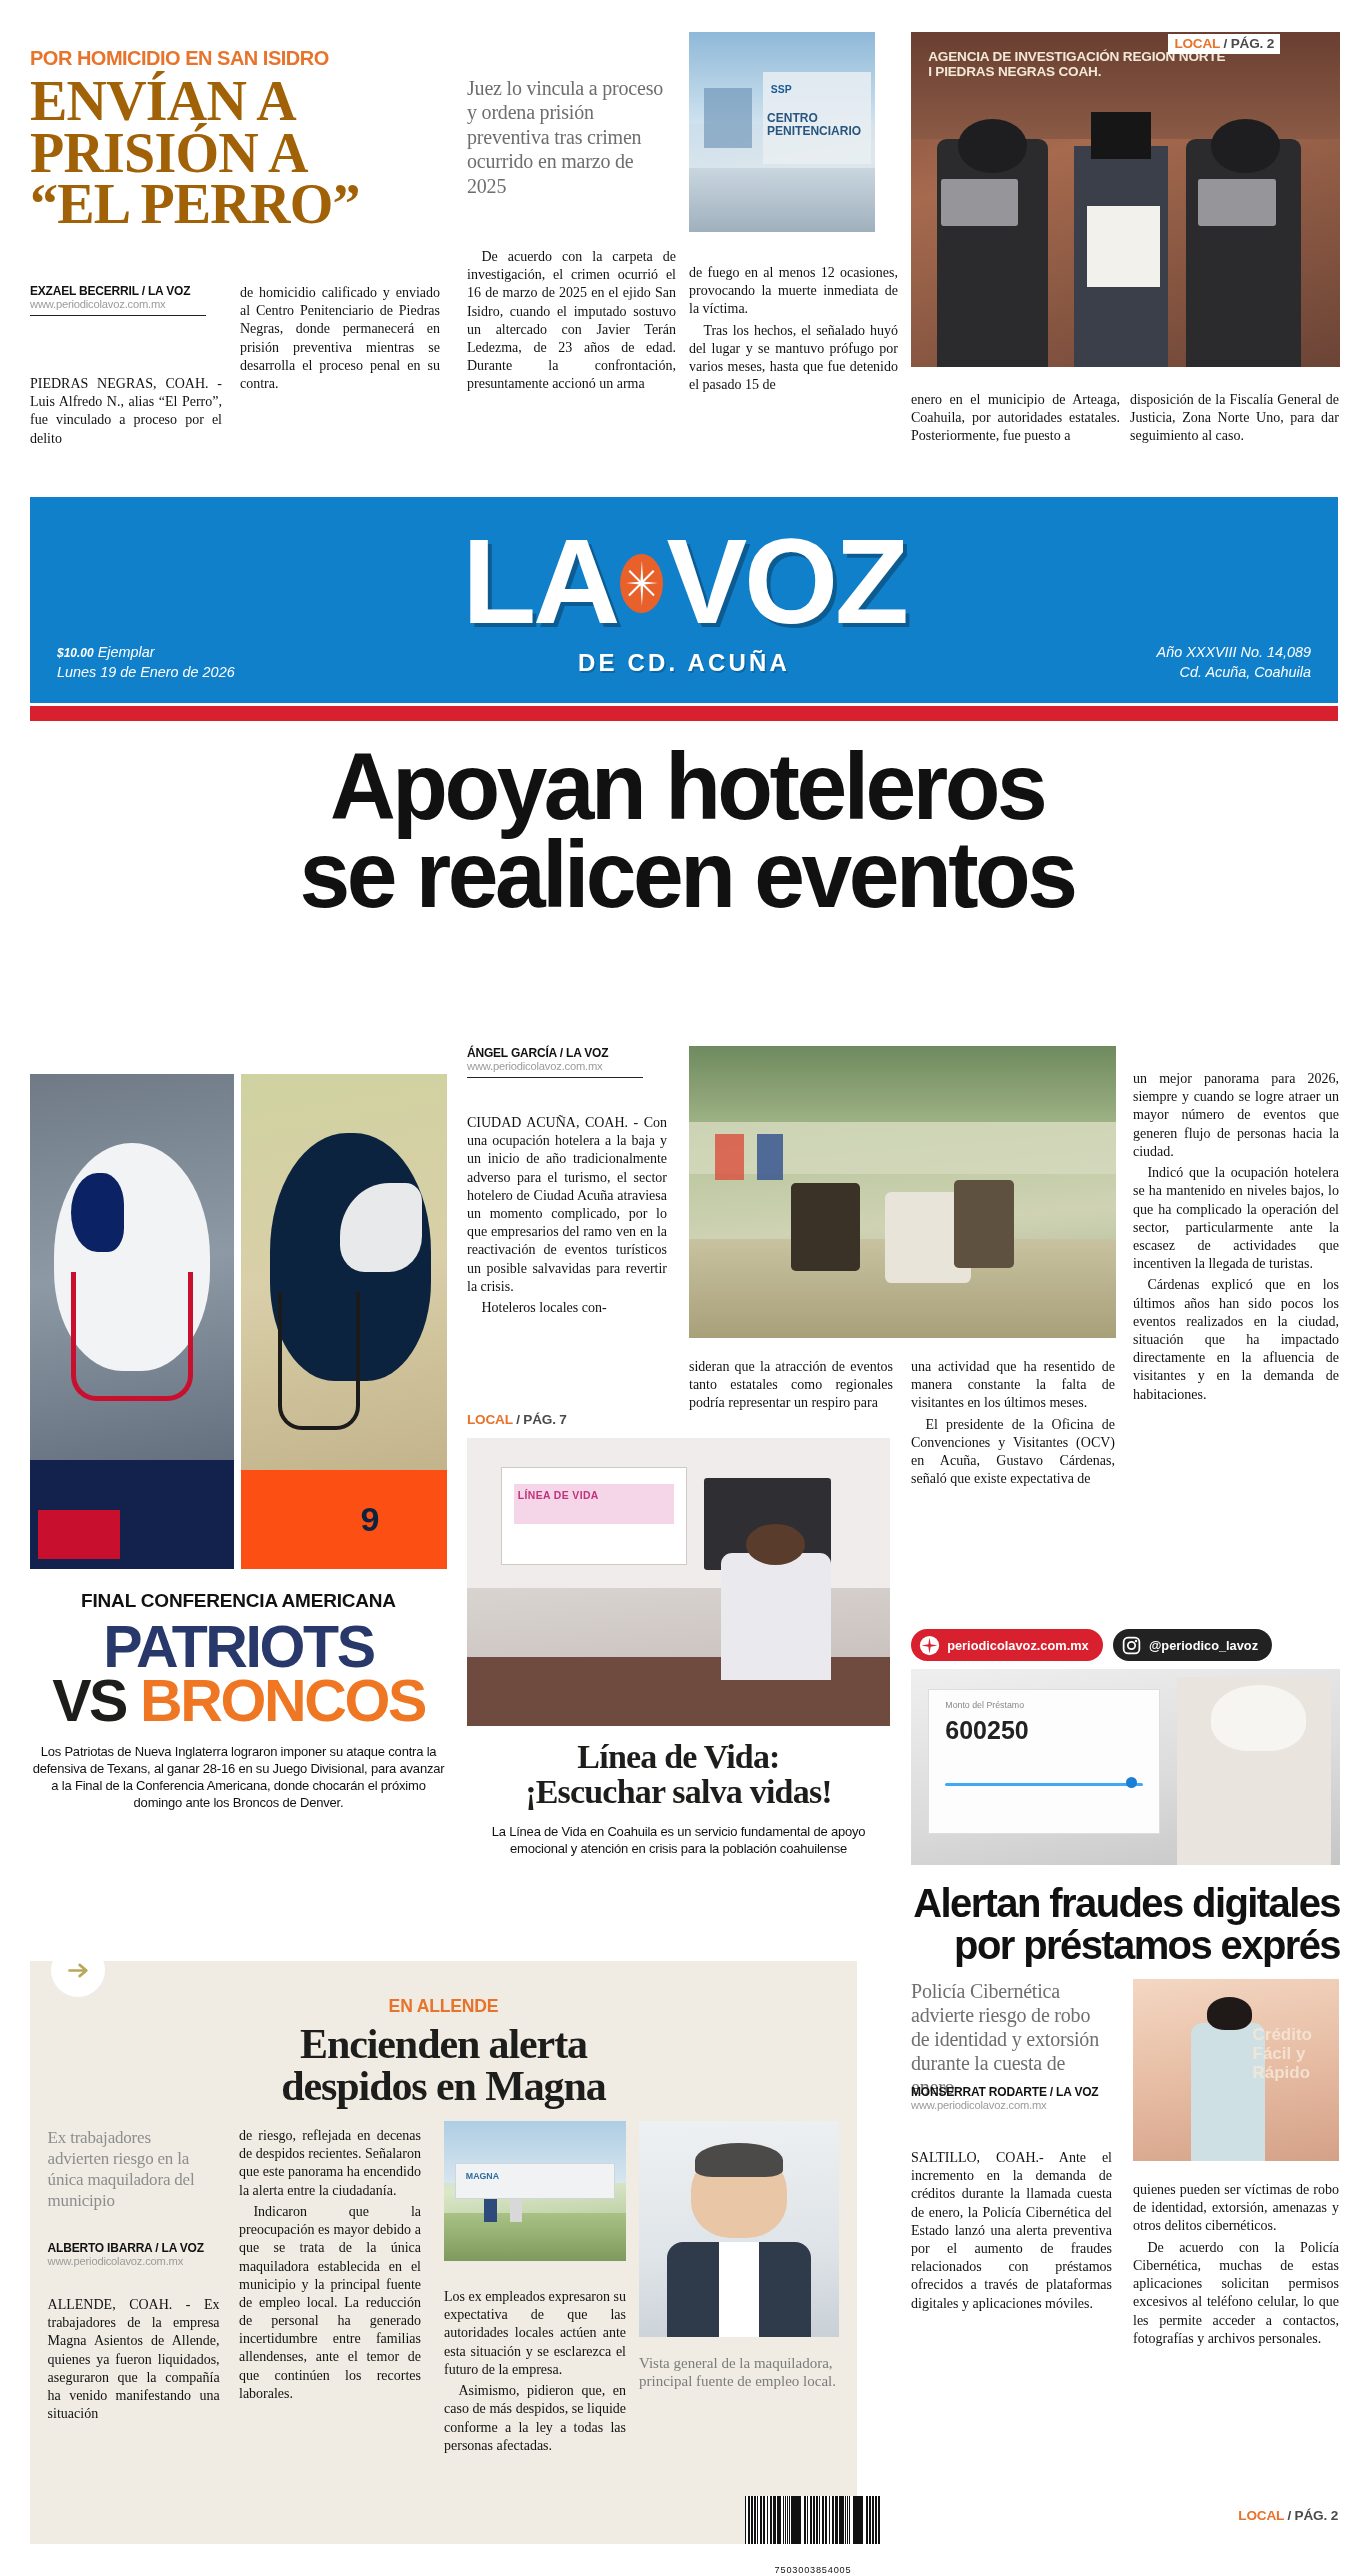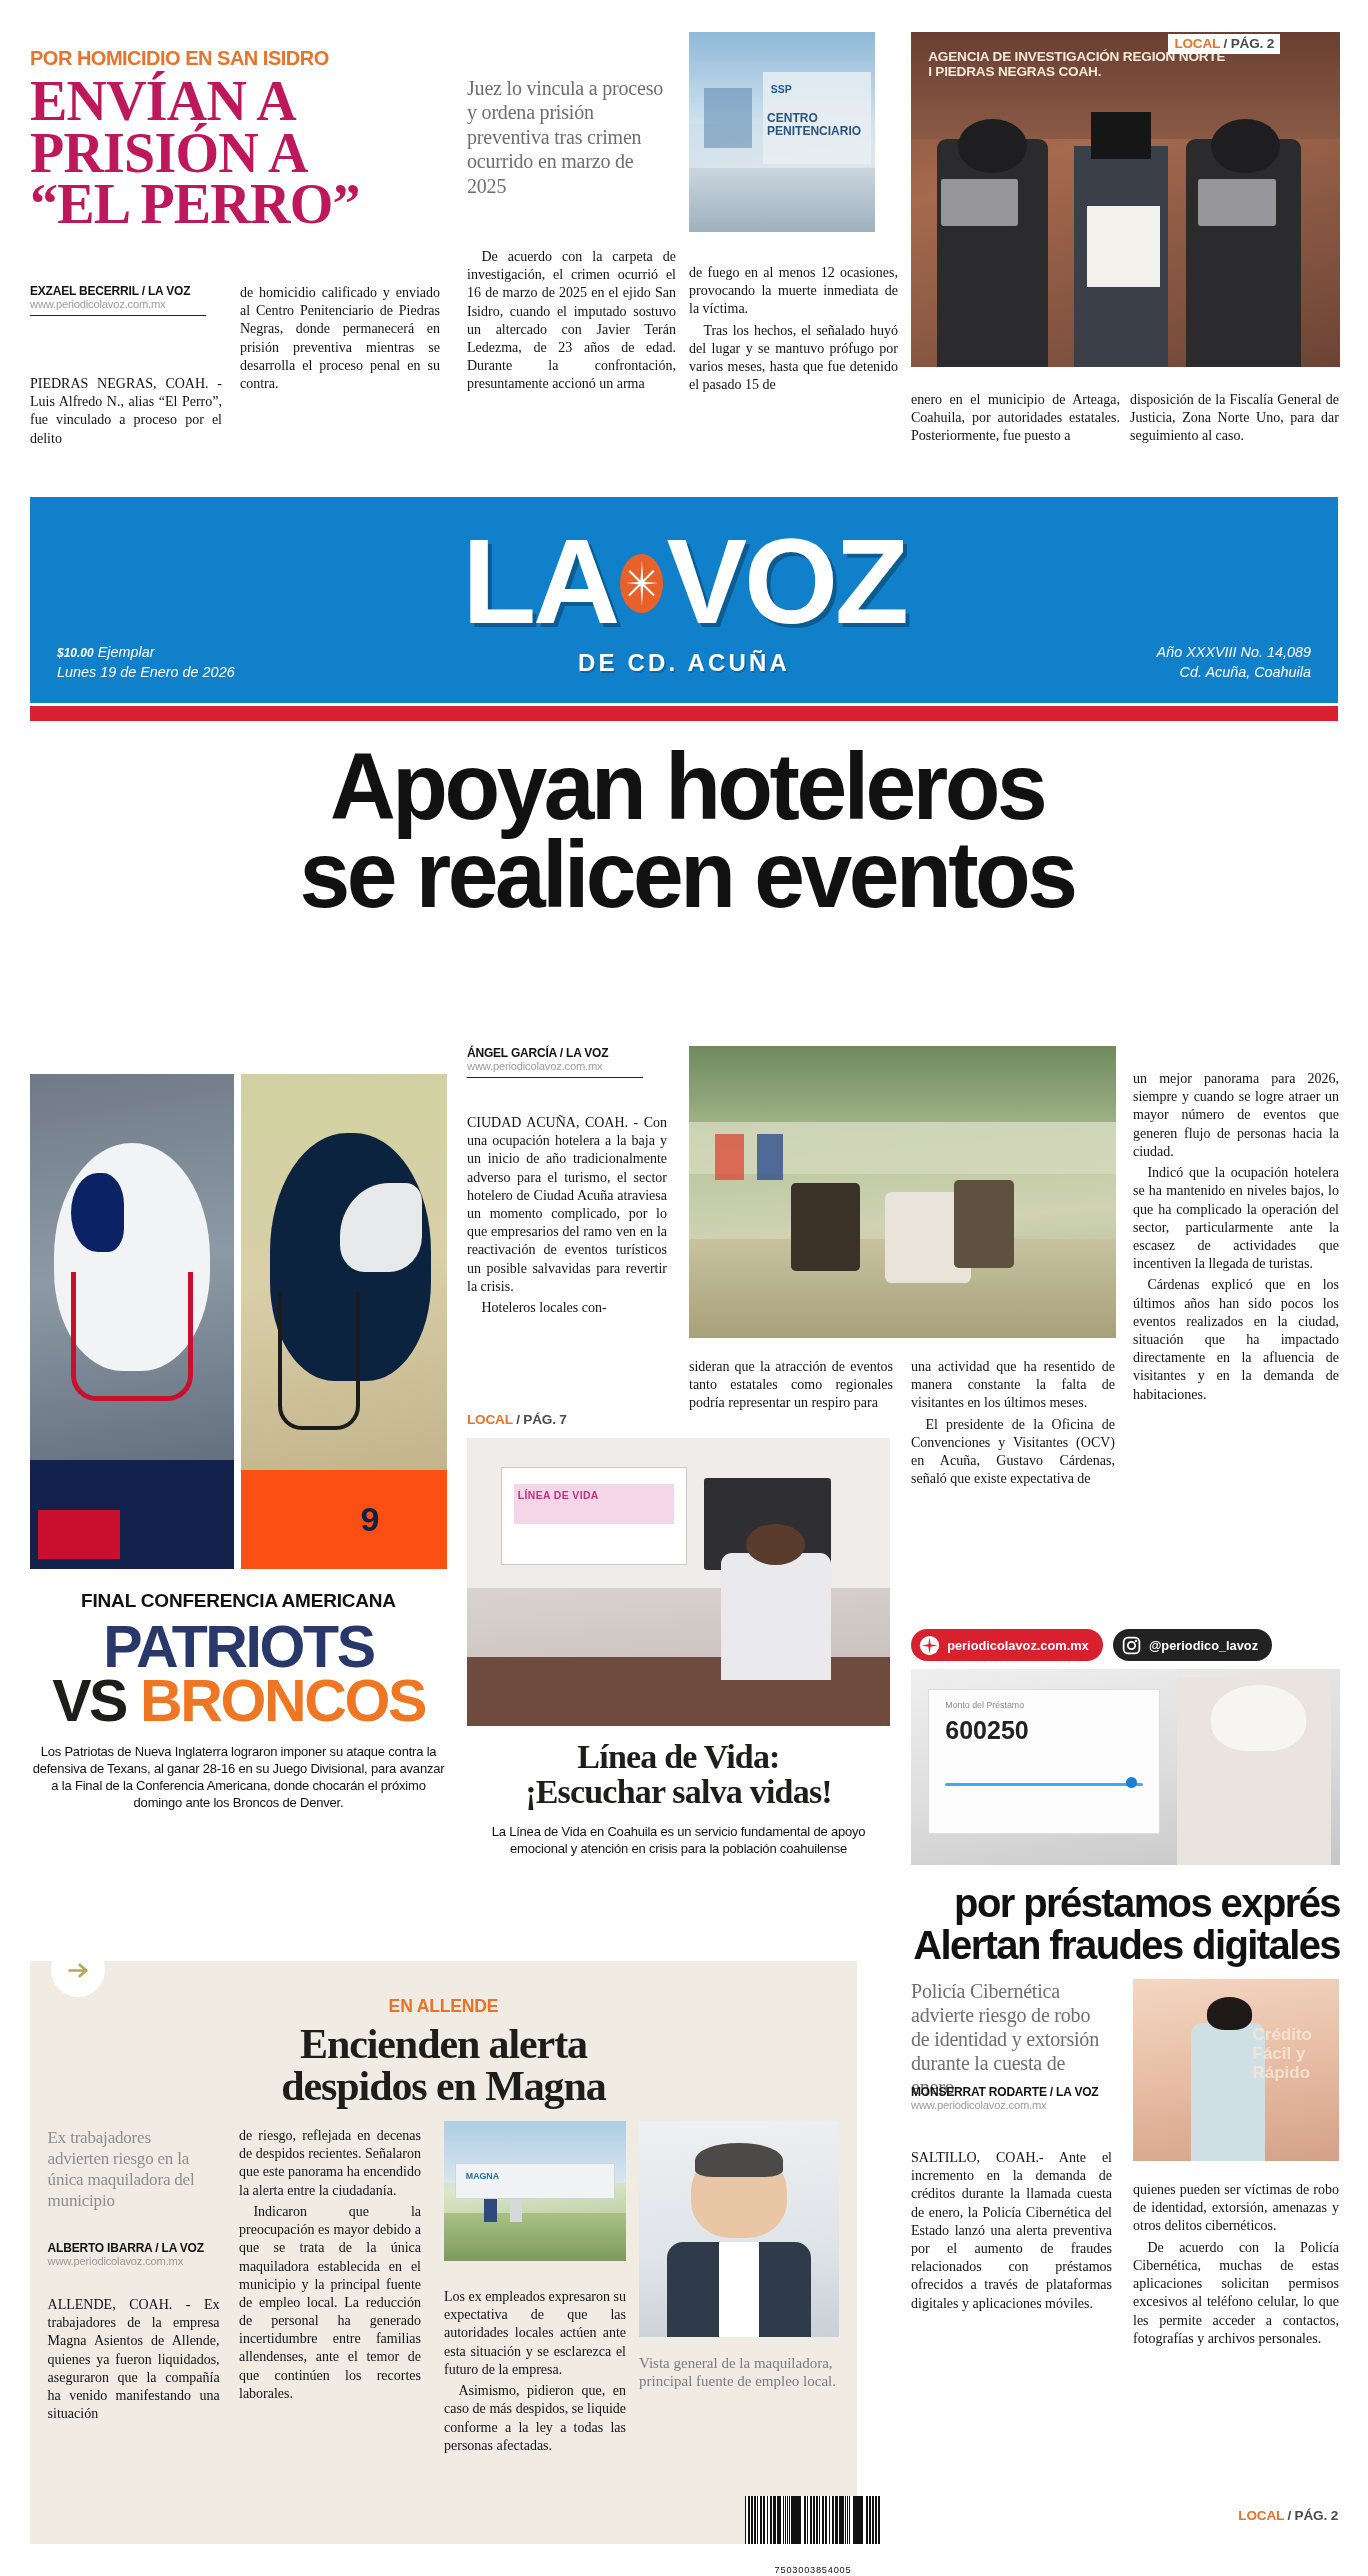--- a/index.html
+++ b/index.html
@@ -18,21 +18,21 @@
   }
 
   
   .topstrip { position:absolute; left:0; top:0; width:1368px; height:479px; }
 
   .kicker {
     color:#e8732a; font-weight:bold; font-size:20px; letter-spacing:-0.5px;
     text-transform:uppercase; line-height:1;
   }
   .toplede {
-    font-family:"Liberation Serif", serif; font-weight:bold; color:#be185d;
+    font-family:"Liberation Serif", serif; font-weight:bold; color:#a16207;
     font-size:56px; line-height:0.92; letter-spacing:-0.8px;
   }
   .byline-name {
     font-size:12px; font-weight:bold; letter-spacing:-0.2px; color:#111;
     text-transform:uppercase;
   }
   .byline-url { font-size:11.2px; color:#9b9b9b; letter-spacing:-0.2px; }
   .byline-rule { border-top:0.8px solid #222; margin-top:4.8px; width:88%; }
 
   .bodycol {
@@ -405,22 +405,22 @@
     <div style="position:absolute;left:4%;top:10%;width:54%;height:74%;background:#fdfdfd;border:0.8px solid #ddd;"></div>
     <div style="position:absolute;left:8%;top:16%;font-size:8.8px;color:#888;">Monto del Préstamo</div>
     <div style="position:absolute;left:8%;top:24%;font-size:25px;font-weight:bold;color:#222;">600250</div>
     <div style="position:absolute;left:8%;top:58%;width:46%;height:3.2px;background:#3fa9f5;border-radius:1.6px;"></div>
     <div style="position:absolute;left:50%;top:55%;width:11.2px;height:11.2px;border-radius:50%;background:#1b7fd4;"></div>
     <div style="position:absolute;left:62%;top:4%;width:36%;height:96%;background:#e9e4de;"></div>
     <div style="position:absolute;left:70%;top:8%;width:22%;height:34%;background:#f7f5f2;border-radius:50% 50% 40% 40%;"></div>
   </div>
 
   <div class="fraud-title" style="position:absolute;left:911px;top:1882px;width:429px;">
+    <div>Alertan fraudes digitales</div>
     <div>por préstamos exprés</div>
-    <div>Alertan fraudes digitales</div>
   </div>
 
   <div class="fraud-deck" style="position:absolute;left:911px;top:1979px;width:201px;">Policía Cibernética advierte riesgo de robo de identidad y extorsión durante la cuesta de enero</div>
 
   <div style="position:absolute;left:911px;top:2085px;width:201px;">
     <div class="byline-name">MONSERRAT RODARTE / LA VOZ</div>
     <div class="byline-url">www.periodicolavoz.com.mx</div>
   </div>
 
   <div class="photo" style="left:1133px;top:1979px;width:206px;height:182px;background:linear-gradient(170deg,#f4d7c3 0%,#e7bda4 50%,#d4a187 100%);">

